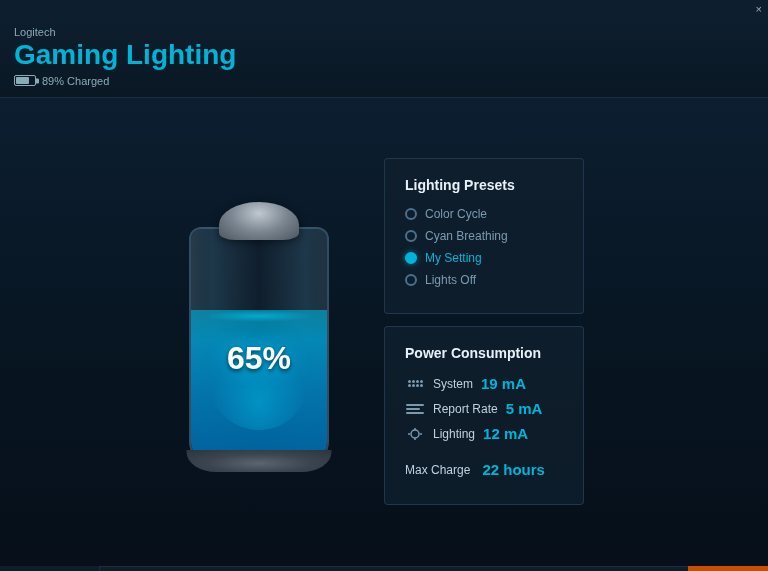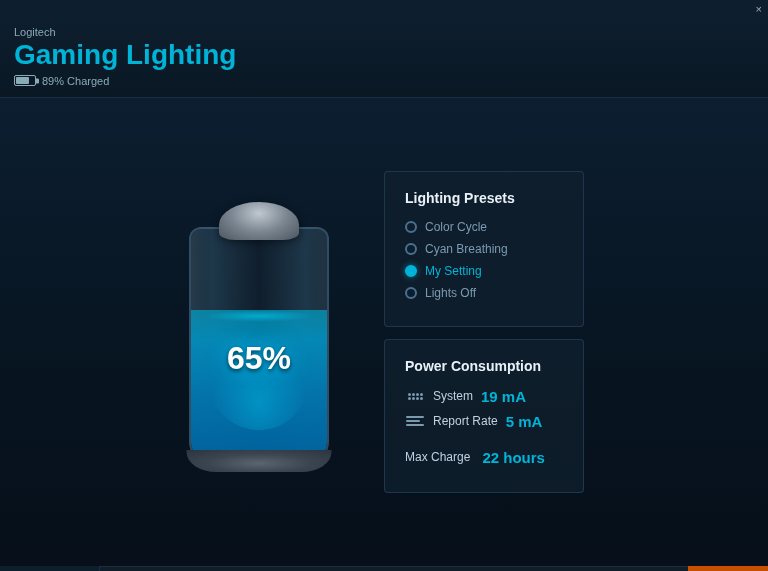--- a/index.html
+++ b/index.html
@@ -441,20 +441,33 @@
           <div class="power-lines">
             <div class="power-line" style="width:18px;"></div>
             <div class="power-line" style="width:14px;"></div>
             <div class="power-line" style="width:18px;"></div>
           </div>
         </div>
         <span class="power-label">Report Rate</span>
         <span class="power-value">5 mA</span>
       </div>
 
+      <div class="power-item">
+        <div class="power-icon">
+          <svg width="20" height="14" viewBox="0 0 20 14">
+            <circle cx="10" cy="7" r="4" fill="none" stroke="#7a9ab0" stroke-width="1.5"></circle>
+            <line x1="10" y1="1" x2="10" y2="3" stroke="#7a9ab0" stroke-width="1.5"></line>
+            <line x1="10" y1="11" x2="10" y2="13" stroke="#7a9ab0" stroke-width="1.5"></line>
+            <line x1="3" y1="7" x2="5" y2="7" stroke="#7a9ab0" stroke-width="1.5"></line>
+            <line x1="15" y1="7" x2="17" y2="7" stroke="#7a9ab0" stroke-width="1.5"></line>
+          </svg>
+        </div>
+        <span class="power-label">Lighting</span>
+        <span class="power-value">12 mA</span>
+      </div>
 
       <div class="power-item power-item-maxcharge">
         <span class="power-label">Max Charge</span>
         <span class="power-value" style="margin-left:4px;">22 hours</span>
       </div>
     </div>
 
   </div>
 
 </div>

